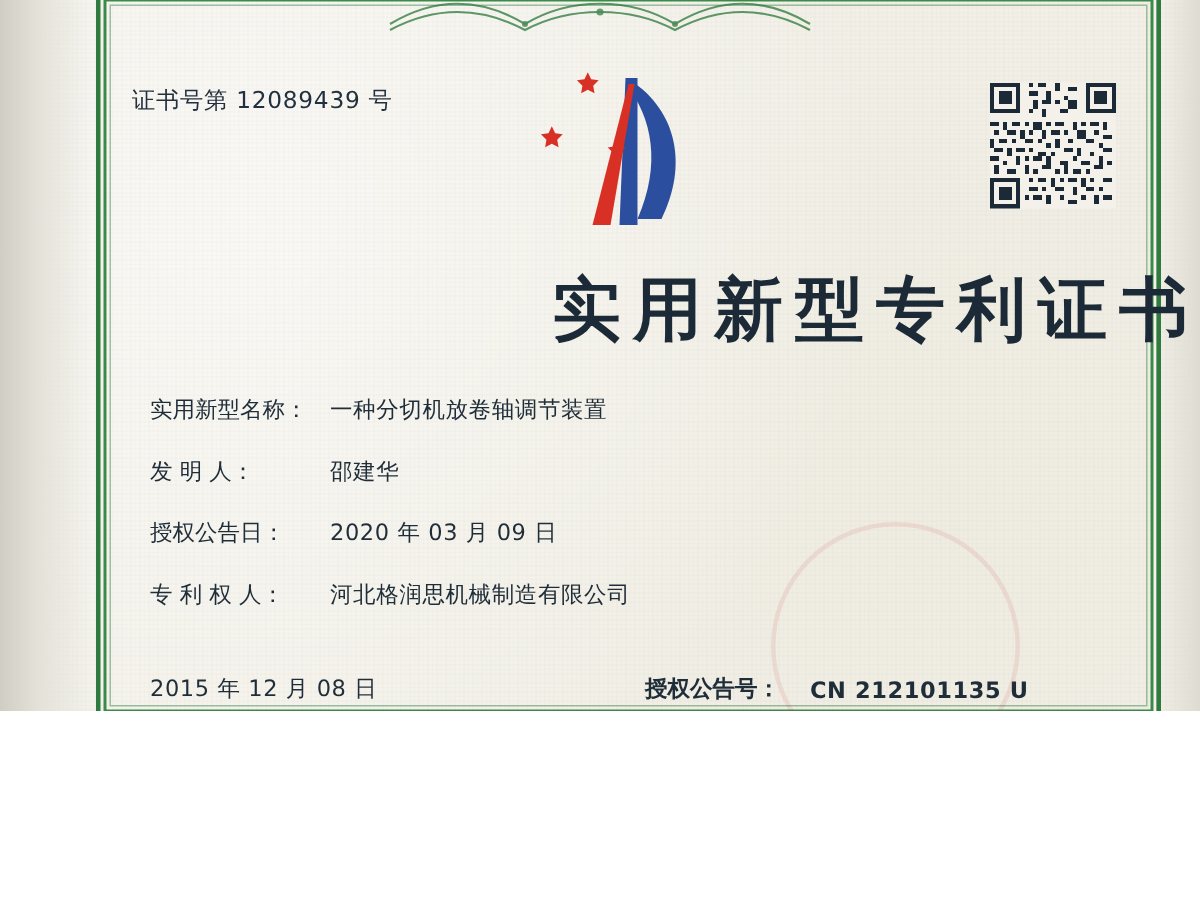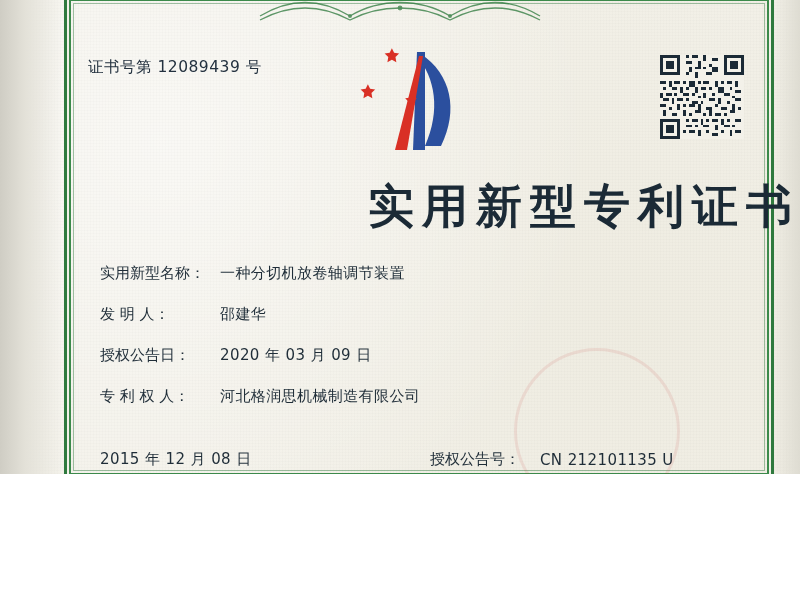--- a/index.html
+++ b/index.html
@@ -151,20 +151,21 @@
   }
   .dual .left-group {
     display: flex;
     align-items: baseline;
     width: 330px;
     flex: 0 0 auto;
   }
   .dual .right-group {
     display: flex;
     align-items: center;
+    font-weight: bold;
   }
   .dual .right-label {
     width: 110px;
     flex: 0 0 auto;
   }
 
   .seal {
     position: absolute;
     right: 120px;
     bottom: -40px;

